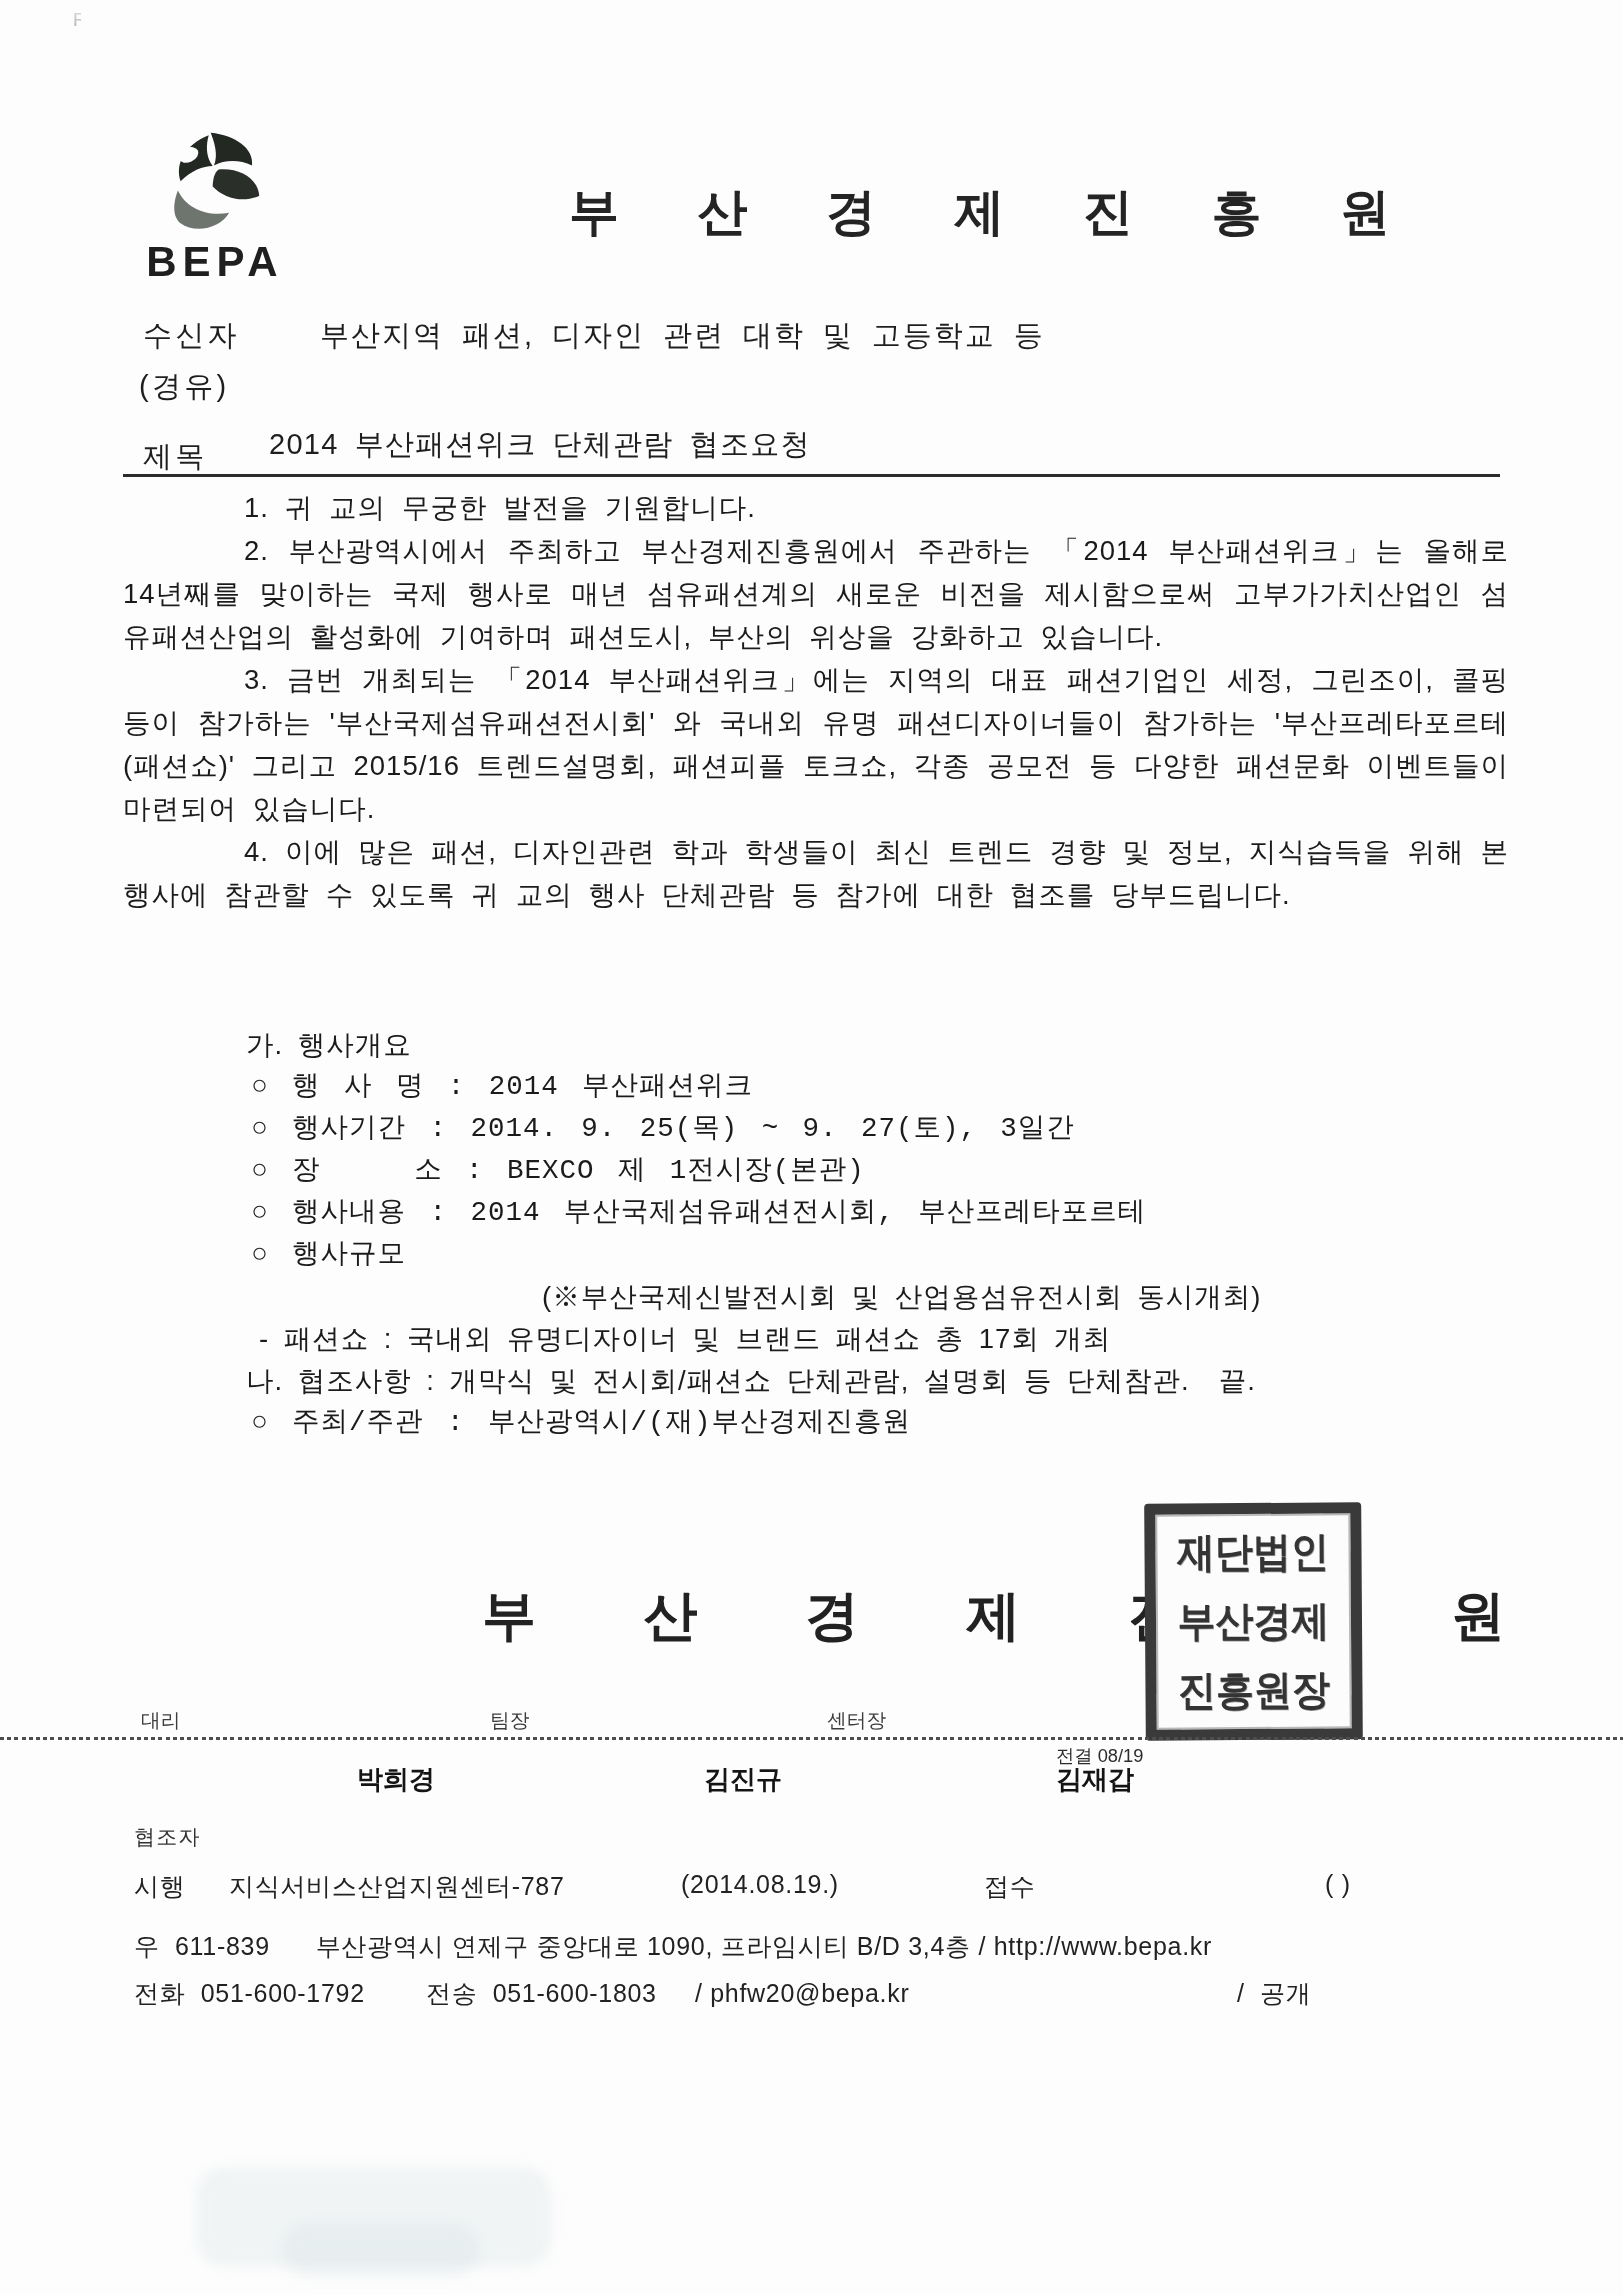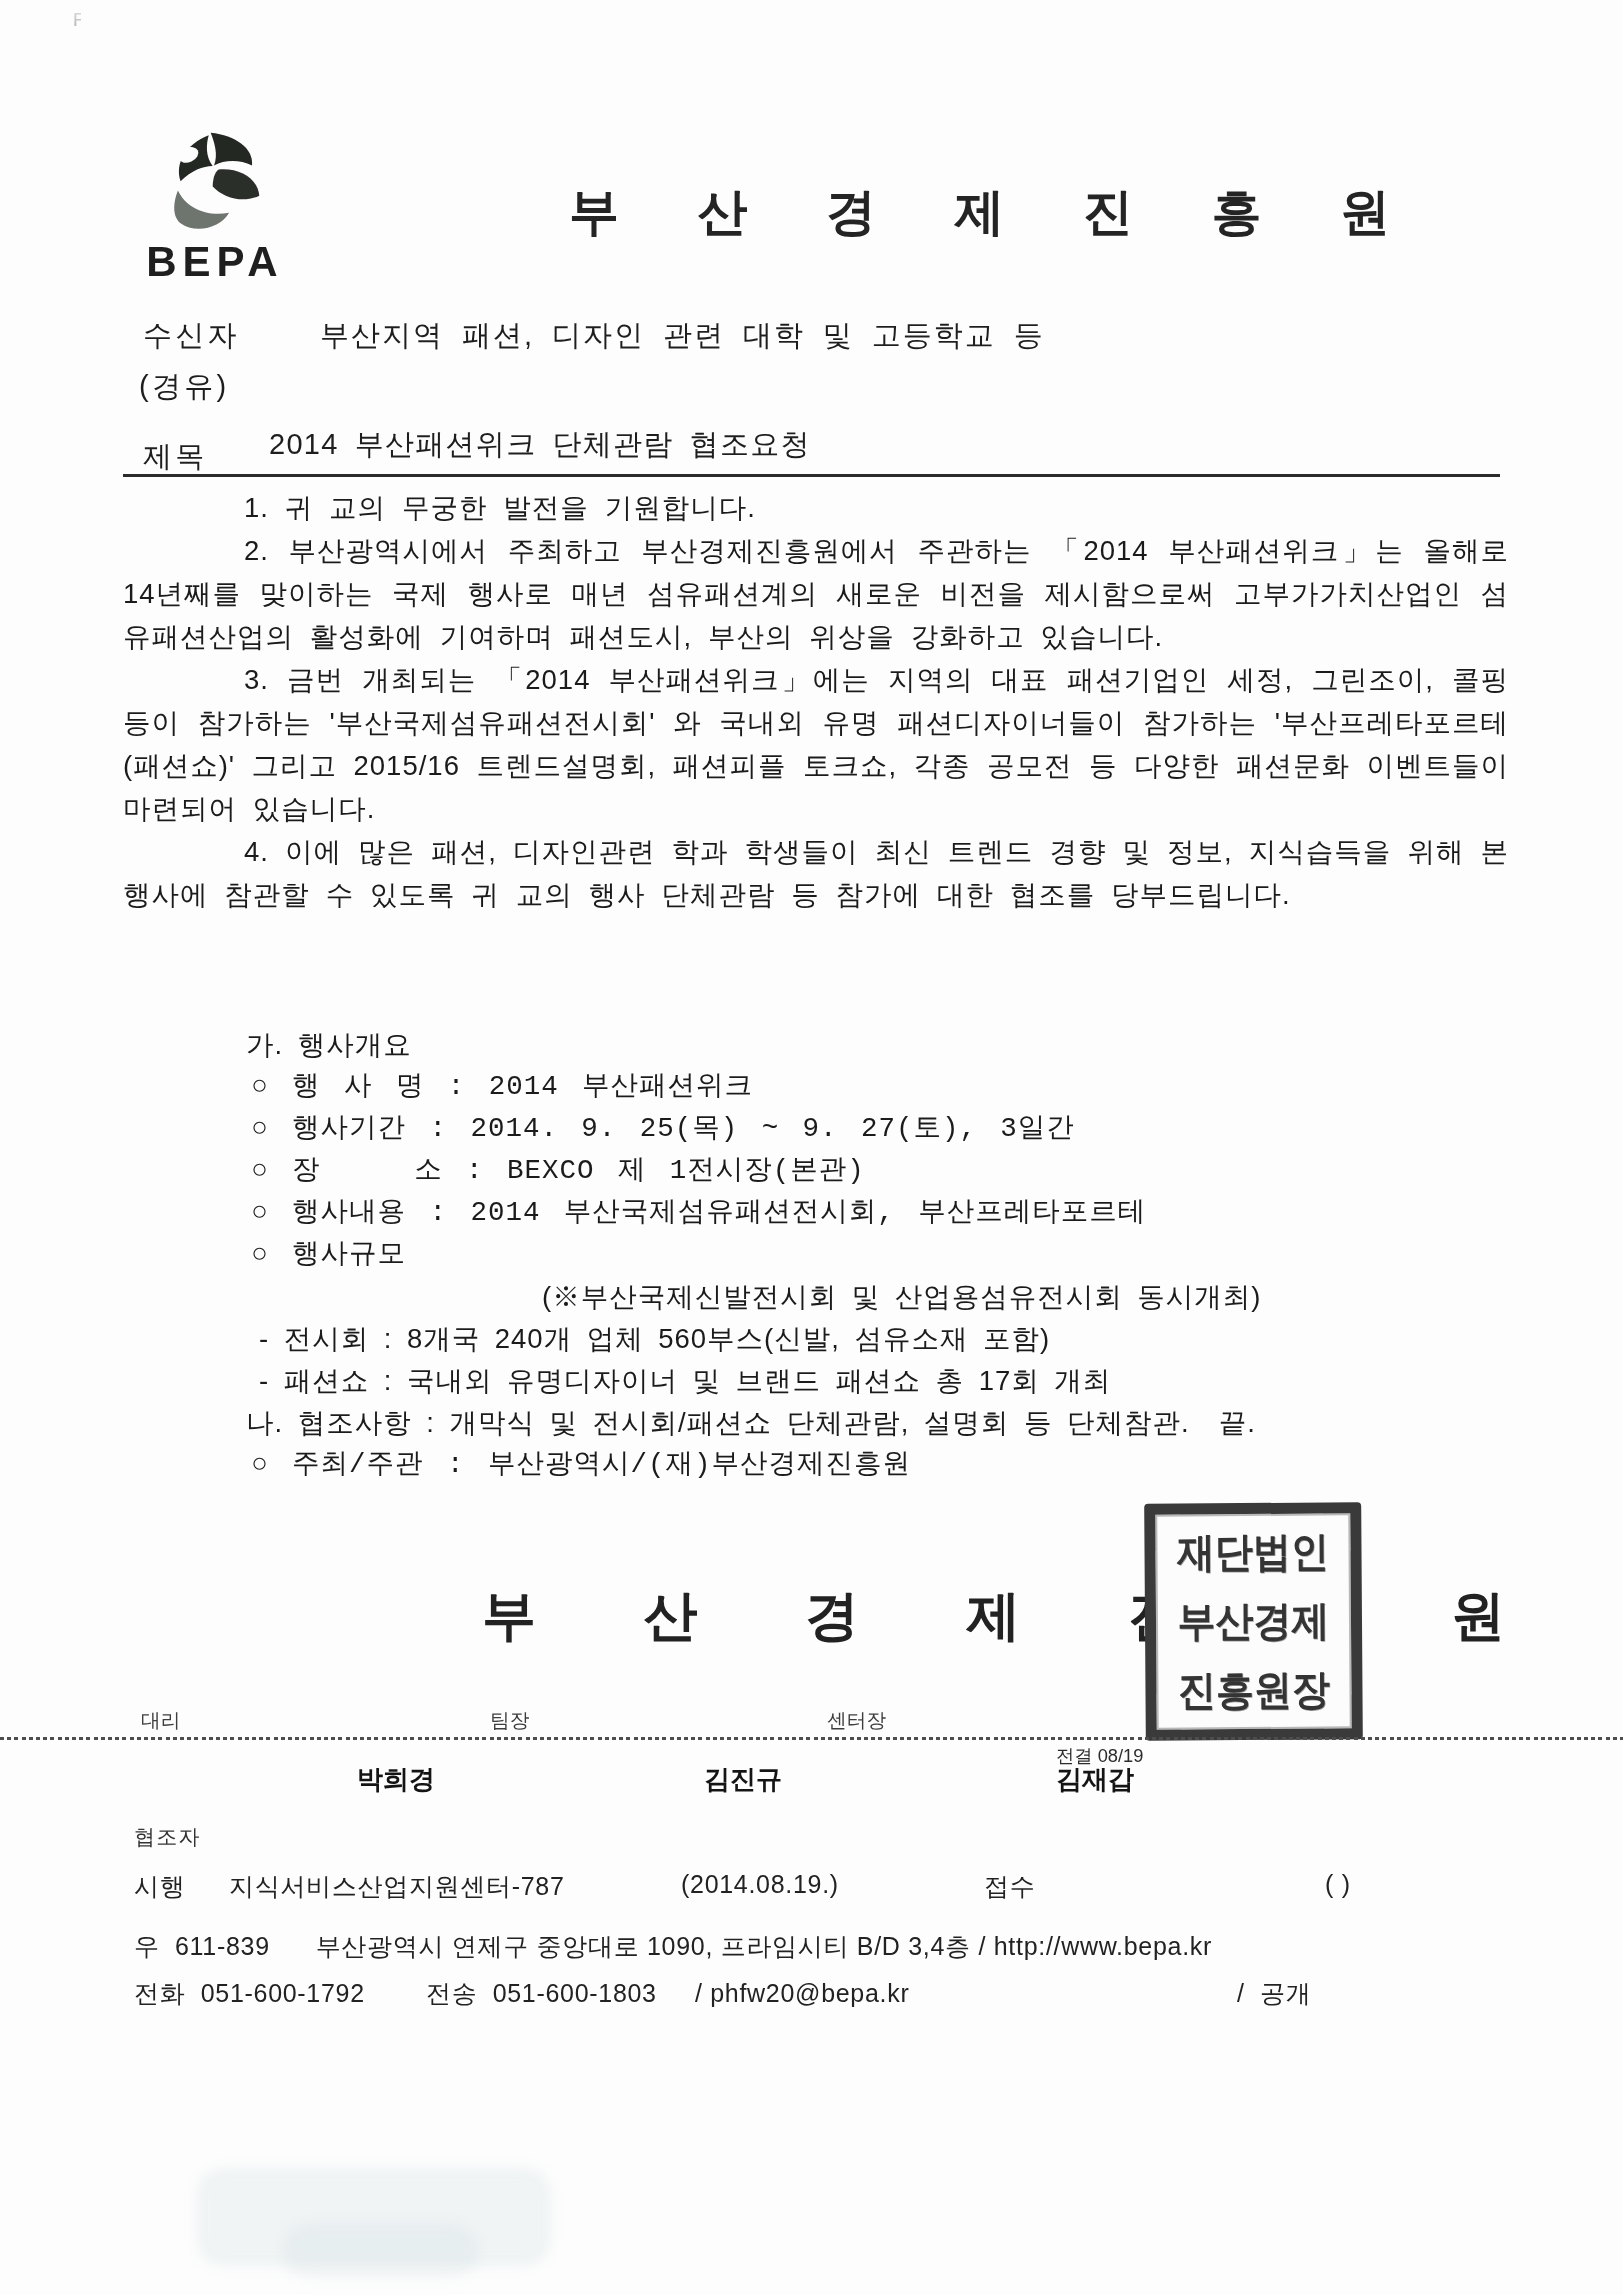--- a/index.html
+++ b/index.html
@@ -156,21 +156,20 @@
   </div>
 
   <div class="outline">
     <span class="line ind-0">가. 행사개요</span>
     <span class="line ind-circle">○ 행 사 명 : 2014 부산패션위크</span>
     <span class="line ind-circle">○ 행사기간 : 2014. 9. 25(목) ~ 9. 27(토), 3일간</span>
     <span class="line ind-circle">○ 장    소 : BEXCO 제 1전시장(본관)</span>
     <span class="line ind-circle">○ 행사내용 : 2014 부산국제섬유패션전시회, 부산프레타포르테</span>
     <span class="line ind-circle">○ 행사규모</span>
     <span class="line ind-note">(※부산국제신발전시회 및 산업용섬유전시회 동시개최)</span>
-    <span class="line ind-dash">- 전시회 : 8개국 240개 업체 560부스(신발, 섬유소재 포함)</span>
     <span class="line ind-dash">- 패션쇼 : 국내외 유명디자이너 및 브랜드 패션쇼 총 17회 개최</span>
     <span class="line ind-0">나. 협조사항 : 개막식 및 전시회/패션쇼 단체관람, 설명회 등 단체참관.  끝.</span>
     <span class="line ind-circle">○ 주최/주관 : 부산광역시/(재)부산경제진흥원</span>
   </div>
 
   <div class="closing-title">부 산 경 제 진 흥 원</div>
 
   <div class="seal">
     <div class="seal-row">재단법인</div>
     <div class="seal-row">부산경제</div>

